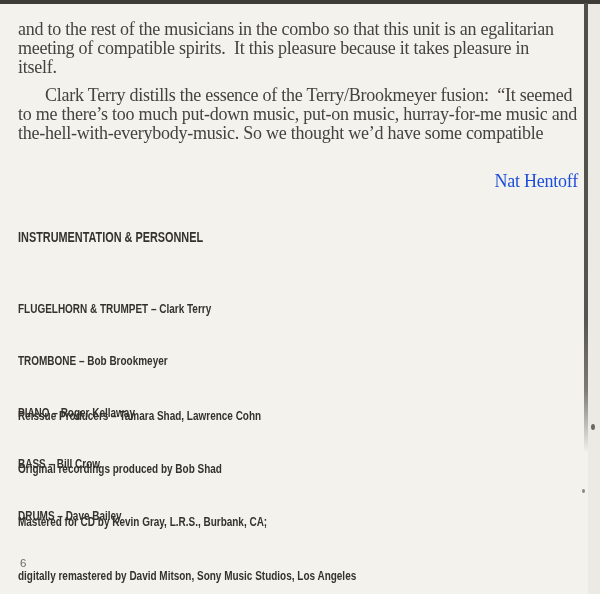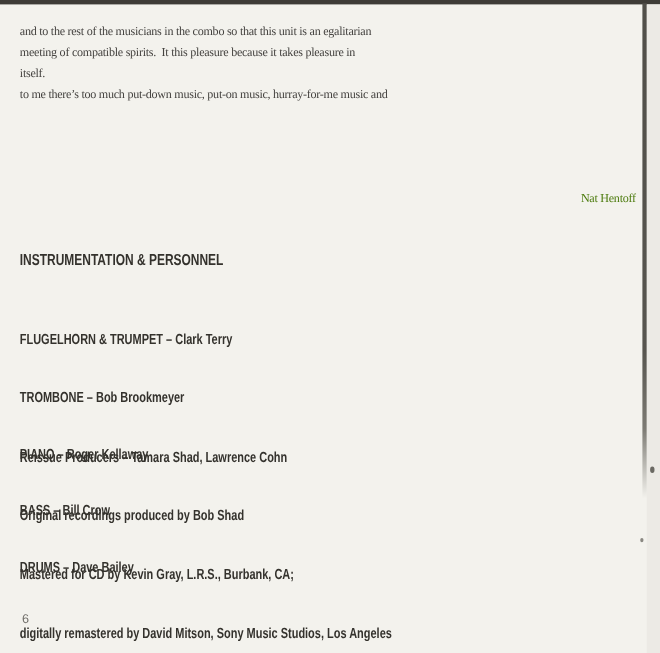--- a/index.html
+++ b/index.html
@@ -53,34 +53,34 @@
 
   
   .essay {
     position: absolute;
     left: 18px; top: 20px;
     width: 556px;
     color: #454340;
   }
   .serif-line {
     font-family: "Liberation Serif", serif;
-    font-size: 11px;
+    font-size: 18px;
     line-height: 19px;
     letter-spacing: -0.25px;
     white-space: pre;
   }
   .para2-start {
     margin-top: 9px;
     padding-left: 27px;
   }
   .signature {
     position: absolute;
     right: 22px; top: 172px;
     text-align: right;
-    color: #4d7c0f;
+    color: #1d4ed8;
   }
 
   
   .cond {
     font-family: "Liberation Sans", sans-serif;
     font-weight: 700;
     color: #34322d;
     transform: scaleX(0.75);
     transform-origin: 0 0;
     white-space: pre;
@@ -122,21 +122,23 @@
 <div class="top-bar"></div>
 <div class="edge-line"></div>
 <div class="edge-strip"></div>
 <div class="speck-1"></div>
 <div class="speck-2"></div>
 
 <div class="essay">
   <div class="serif-line">and to the rest of the musicians in the combo so that this unit is an egalitarian</div>
   <div class="serif-line">meeting of compatible spirits.  It this pleasure because it takes pleasure in</div>
   <div class="serif-line">itself.</div>
+  <div class="serif-line para2-start">Clark Terry distills the essence of the Terry/Brookmeyer fusion:  “It seemed</div>
   <div class="serif-line">to me there’s too much put-down music, put-on music, hurray-for-me music and</div>
+  <div class="serif-line">the-hell-with-everybody-music. So we thought we’d have some compatible</div>
 </div>
 
 <div class="signature">
   <div class="serif-line">Nat Hentoff</div>
 </div>
 
 <div class="personnel-heading cond">INSTRUMENTATION &amp; PERSONNEL</div>
 
 <div class="personnel-list cond">
   <div class="cond-line">FLUGELHORN &amp; TRUMPET – Clark Terry</div>

